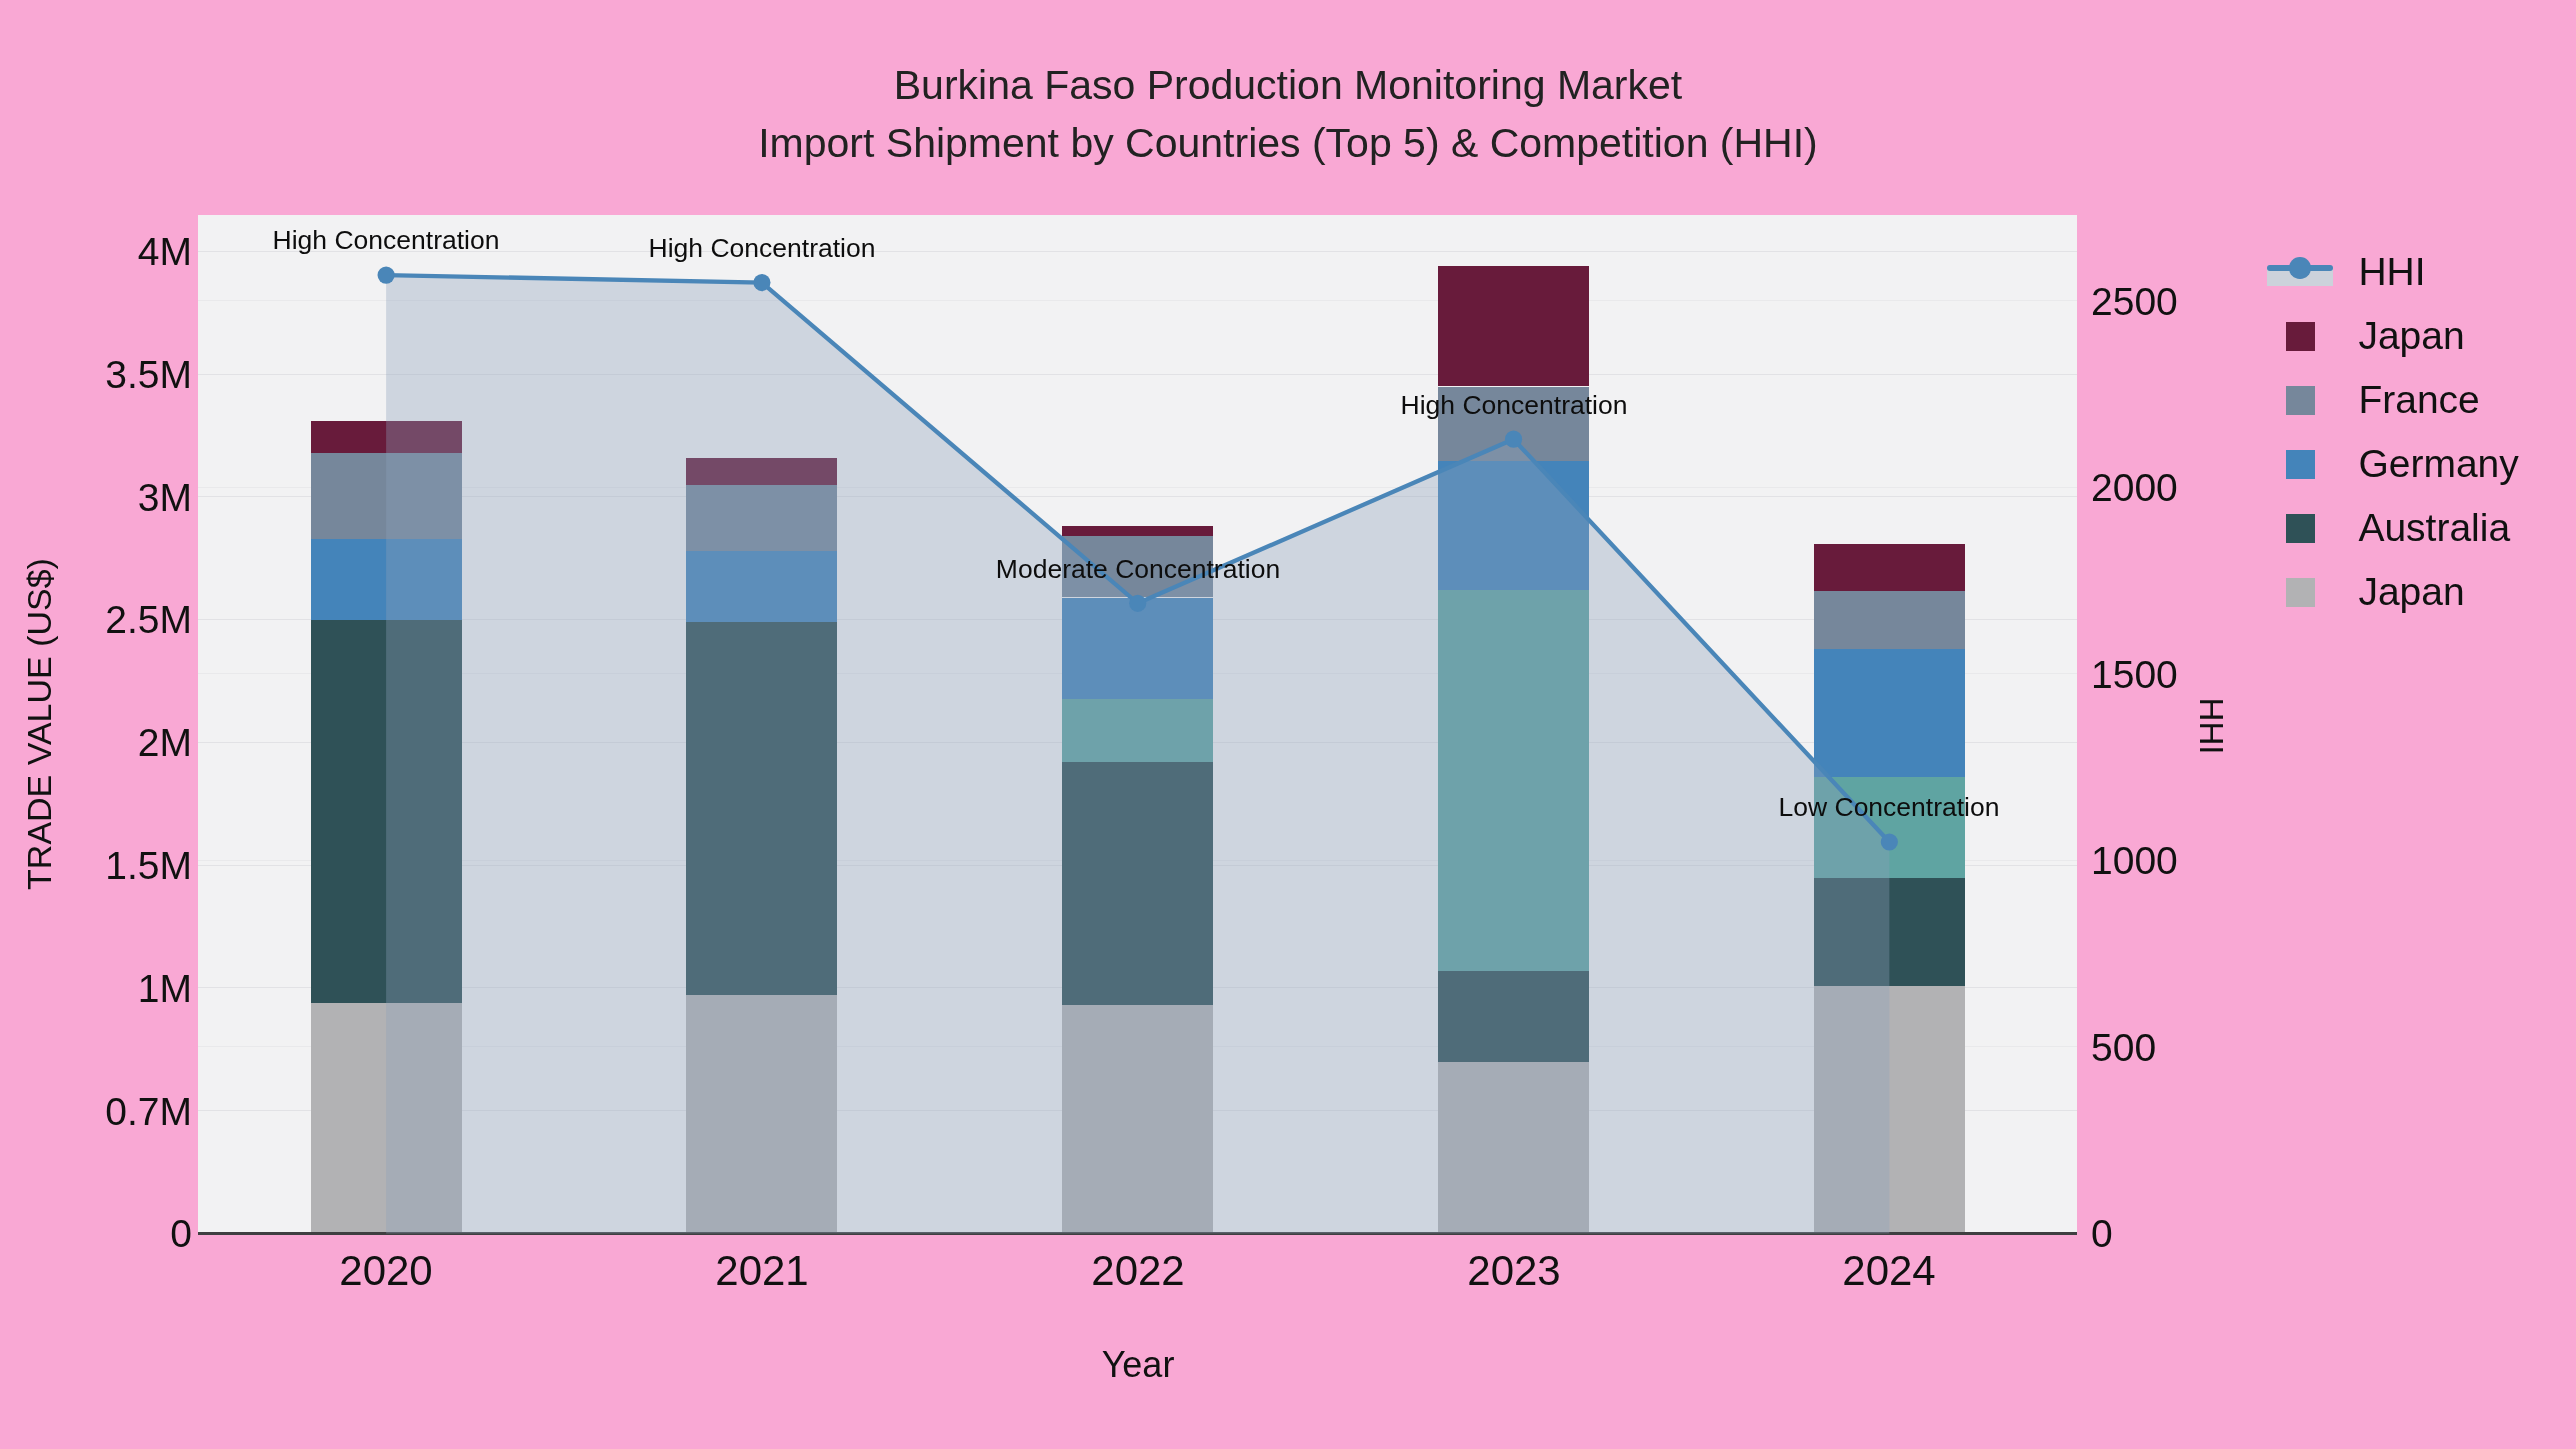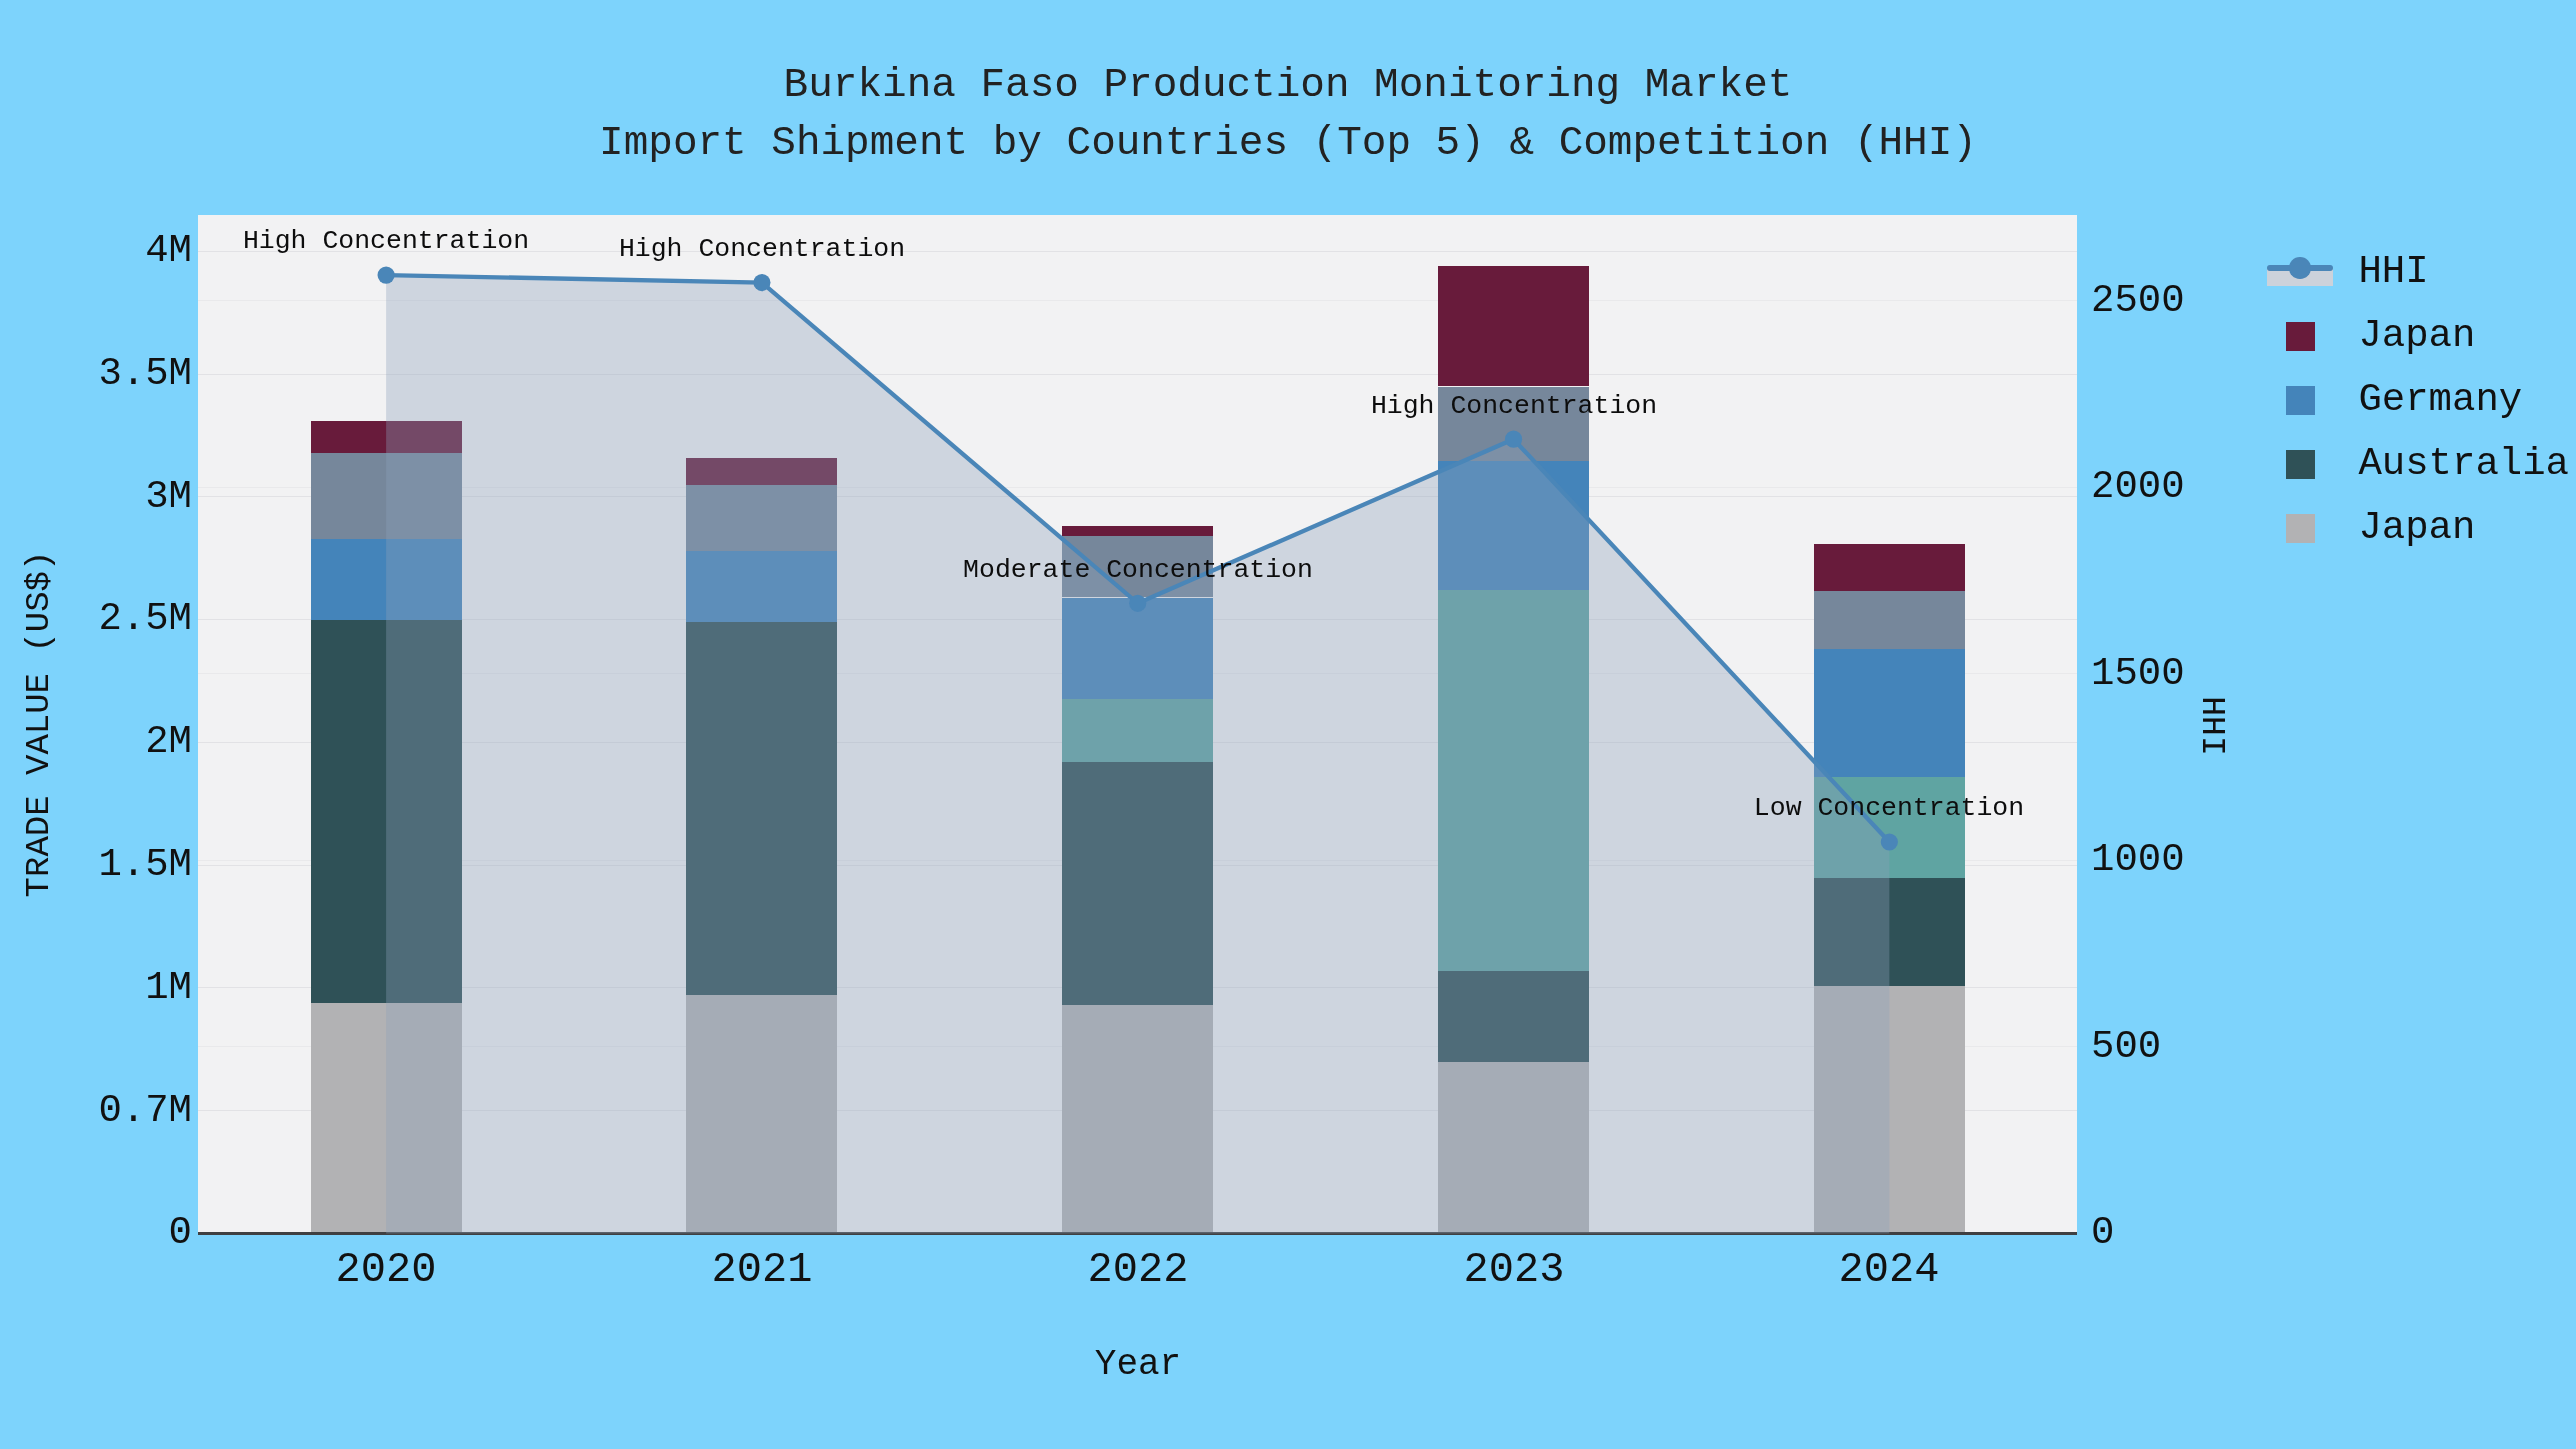--- a/index.html
+++ b/index.html
@@ -1,17 +1,17 @@
 <!DOCTYPE html>
 <html style="font-size:11.4px"><head>
 <meta charset="utf-8">
 <style>
   html,body{margin:0;padding:0;background:#ffffff;}
   body{font-family:"Liberation Sans", sans-serif; color:#111;}
-  .fig{position:relative;width:2576px;height:1449px;background:#7dd3fc;overflow:hidden;font-family:Liberation Mono, monospace;}
+  .fig{position:relative;width:2576px;height:1449px;background:#f9a8d4;overflow:hidden;}
   .title{position:absolute;top:56px;left:0;width:2576px;text-align:center;
          font-size:41px;line-height:1.42;color:#222;}
   .plot-bg{position:absolute;background:#f2f2f3;}
   .gridline{position:absolute;height:1.4px;}
   .grid-left{background:#e2e2e5;}
   .grid-right{background:#e9e9eb;}
   .axis-line{position:absolute;height:2.9px;background:#3f3f41;}
   .bar-seg{position:absolute;}
   .tick{position:absolute;font-size:39px;line-height:39px;color:#111;white-space:nowrap;text-align:right;}
   .tick-left{text-align:right;width:172px;}
@@ -139,20 +139,26 @@
         <div class="legend-label">HHI</div>
       </div>
       <div class="legend-row">
         <div class="legend-sample">
           <div class="lg-swatch" style="background: rgb(104, 27, 59);"></div>
         </div>
         <div class="legend-label">Japan</div>
       </div>
       <div class="legend-row">
         <div class="legend-sample">
+          <div class="lg-swatch" style="background: rgb(118, 135, 155);"></div>
+        </div>
+        <div class="legend-label">France</div>
+      </div>
+      <div class="legend-row">
+        <div class="legend-sample">
           <div class="lg-swatch" style="background: rgb(68, 132, 186);"></div>
         </div>
         <div class="legend-label">Germany</div>
       </div>
       <div class="legend-row">
         <div class="legend-sample">
           <div class="lg-swatch" style="background: rgb(47, 81, 87);"></div>
         </div>
         <div class="legend-label">Australia</div>
       </div>

